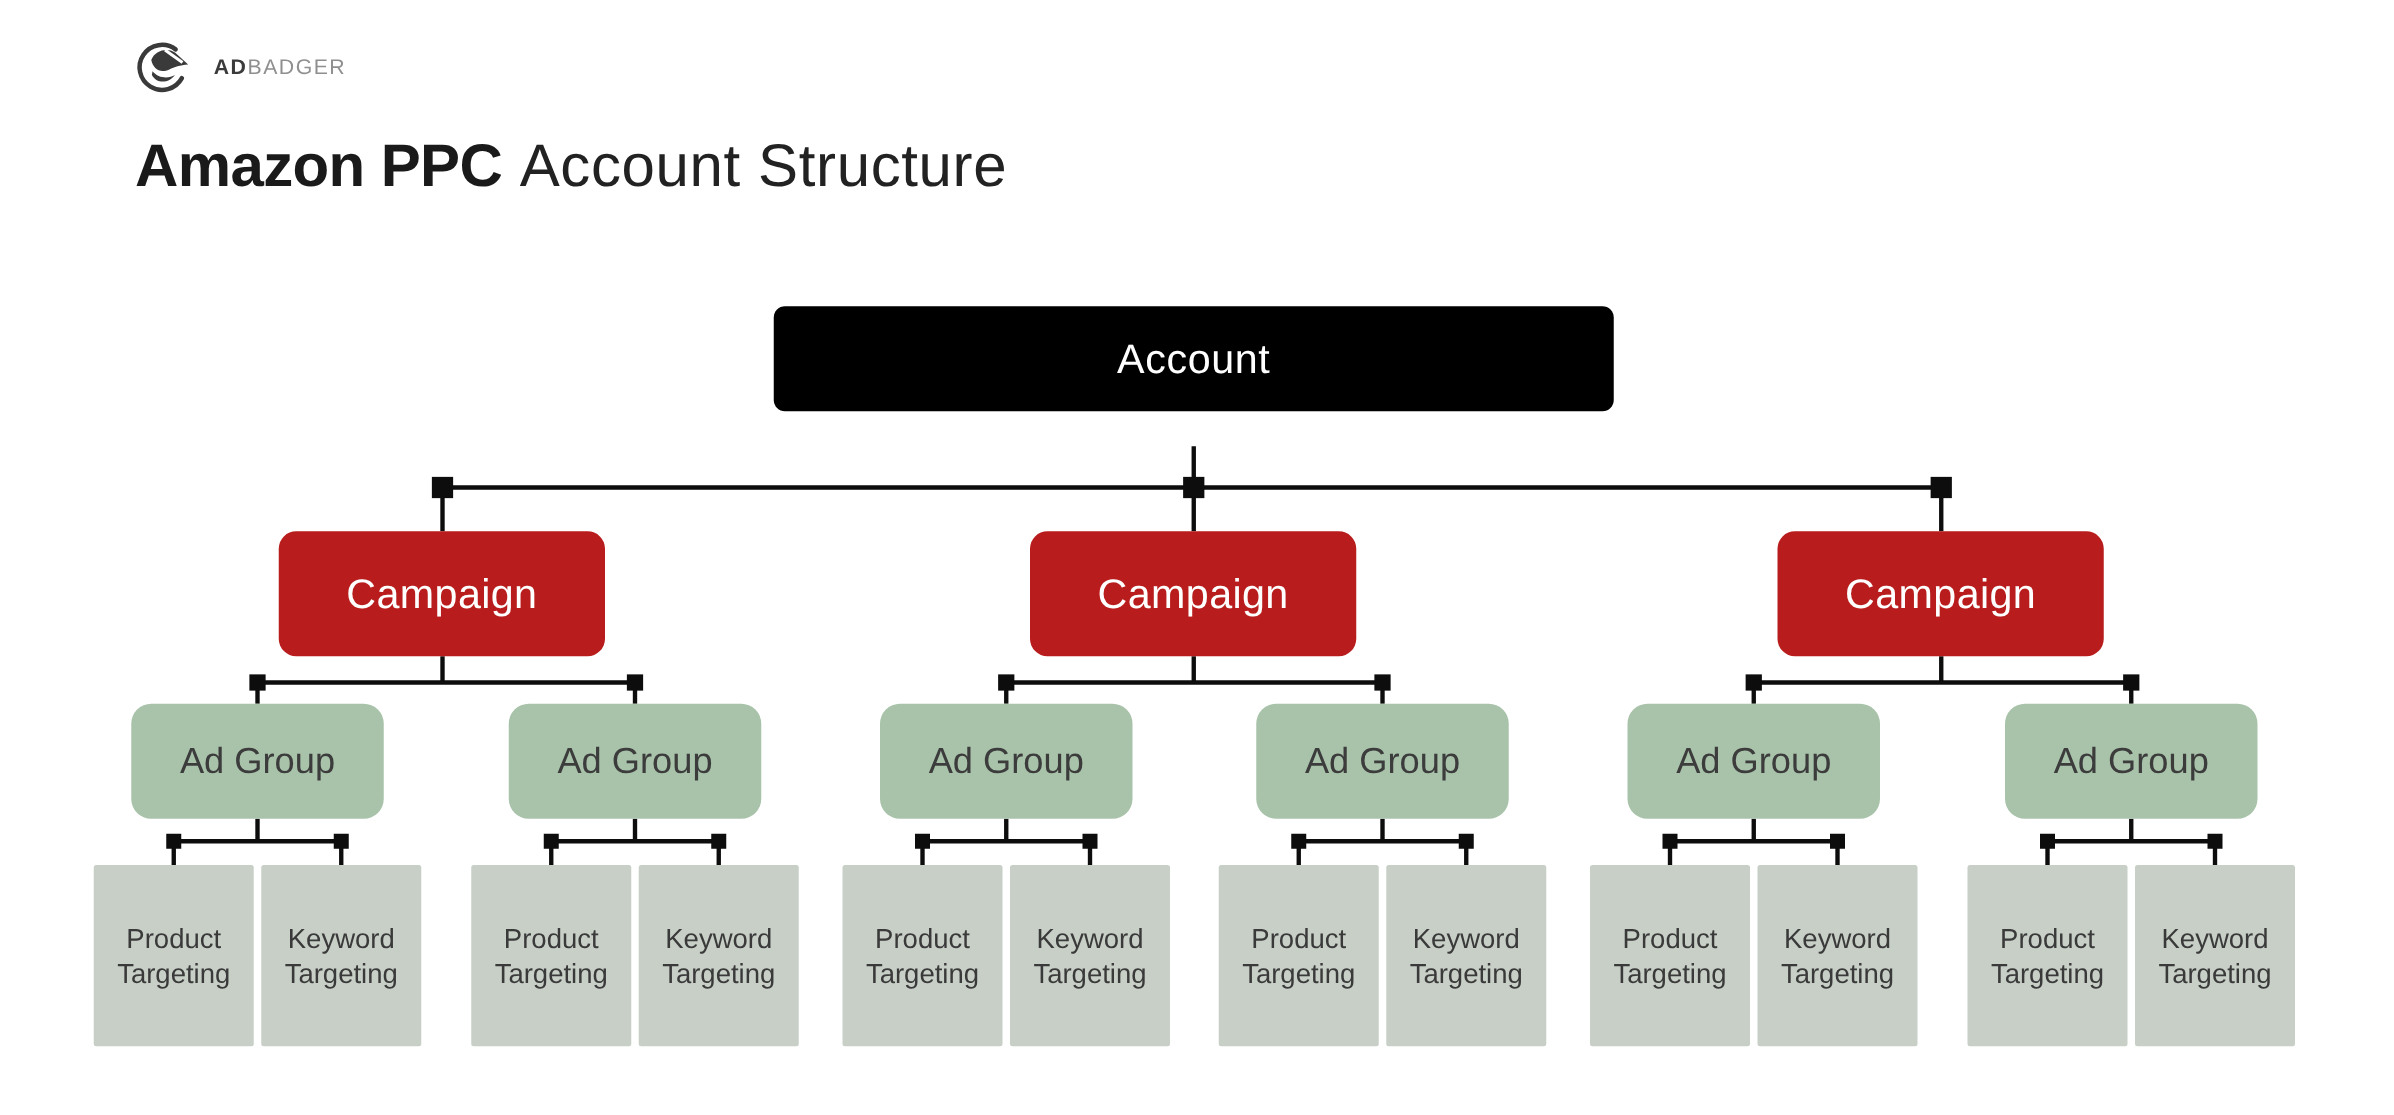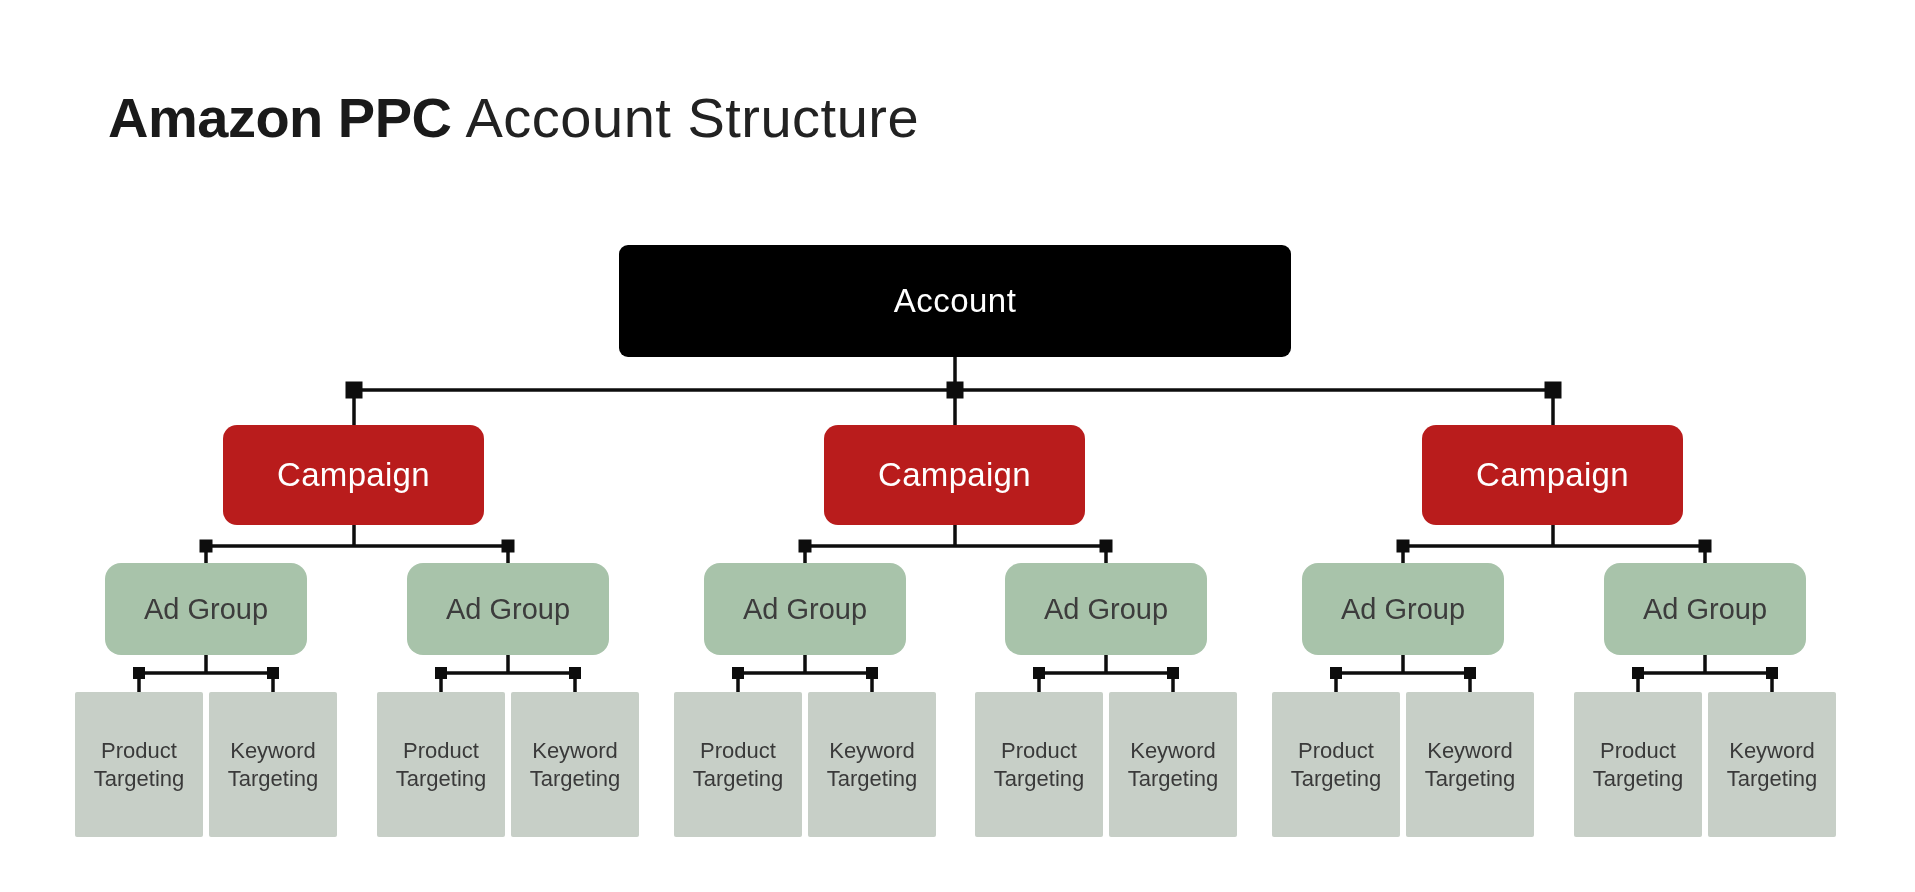--- a/index.html
+++ b/index.html
@@ -11,21 +11,21 @@
     font-family:"Liberation Sans","DejaVu Sans",sans-serif;
   }
 
   
   .logo{position:absolute;left:107px;top:28px;display:flex;align-items:center;gap:16px;}
   .logo-mark{width:48px;height:50px;}
   .wordmark{font-size:17px;letter-spacing:1.2px;white-space:nowrap;margin-top:2px;}
   .wordmark .bold{font-weight:800;color:#3B3B3B;}
   .wordmark .light{font-weight:300;color:#8F8F8F;}
 
-  .page-title{position:absolute;left:108px;top:86px;font-size:56px;line-height:64px;color:#1A1A1A;white-space:nowrap;}
+  .page-title{position:absolute;left:108px;top:102px;font-size:48px;line-height:64px;color:#1A1A1A;white-space:nowrap;}
   .page-title .bold{font-weight:800;letter-spacing:-0.5px;}
   .page-title .light{font-weight:300;margin-left:14px;letter-spacing:0.5px;color:#222222;}
 
   
   .connectors{position:absolute;left:0;top:0;width:1915px;height:892px;}
   .connectors line{stroke:#0D0D0D;stroke-width:3.5;}
   .connectors rect{fill:#0D0D0D;}
 
   .node{position:absolute;display:flex;align-items:center;justify-content:center;text-align:center;box-sizing:border-box;}
   .node .node-label{display:block;}
@@ -33,20 +33,31 @@
   .account{background:#000000;border-radius:9px;color:#FFFFFF;font-size:33px;font-weight:400;letter-spacing:0.5px;}
   .campaign{background:#b91c1c;border-radius:14px;color:#FFFFFF;font-size:33px;font-weight:400;letter-spacing:0.3px;}
   .adgroup{background:#A8C3AA;border-radius:16px;color:#3C3C3C;font-size:29px;font-weight:400;}
   .leaf{background:#C7CFC7;border-radius:2px;color:#3A3A3A;font-size:22px;line-height:28px;font-weight:400;padding:0 8px;}
 </style>
 </head>
 <body>
 
 <div id="canvas">
 
+  <div class="logo">
+    <svg class="logo-mark" viewBox="0 0 48 48">
+      <path d="M33.5 10.5 A 18 18 0 1 0 38.5 33.5" fill="none" stroke="#3A3A3A" stroke-width="3.6" stroke-linecap="round"></path>
+      <path d="M14 19 C17 11 27 9 33 13 L43.5 22.5 C37 23 32.5 24.5 28.5 26.5 C21 30 15.5 26 14 19 Z" fill="#3A3A3A"></path>
+      <path d="M25 11 L39 21" stroke="#FFFFFF" stroke-width="2.4" fill="none"></path>
+      <path d="M15 28 C20 34 28 34 33 31 C28 38 18 38 14.5 31 Z" fill="#3A3A3A"></path>
+    </svg>
+    <div class="wordmark">
+      <span class="bold">AD</span><span class="light">BADGER</span>
+    </div>
+  </div>
 
   <div class="page-title">
     <span class="bold">Amazon PPC</span><span class="light">Account Structure</span>
   </div>
 
   <svg class="connectors" viewBox="0 0 1915 892">
 
     <line x1="955" y1="357" x2="955" y2="425"></line>
     <line x1="354" y1="390" x2="1553" y2="390"></line>
     <line x1="354" y1="390" x2="354" y2="425"></line>
@@ -112,21 +123,21 @@
     <rect x="1464" y="667" width="12" height="12"></rect>
 
     <line x1="1705" y1="655" x2="1705" y2="673"></line>
     <line x1="1638" y1="673" x2="1772" y2="673"></line>
     <line x1="1638" y1="673" x2="1638" y2="692"></line>
     <line x1="1772" y1="673" x2="1772" y2="692"></line>
     <rect x="1632" y="667" width="12" height="12"></rect>
     <rect x="1766" y="667" width="12" height="12"></rect>
   </svg>
 
-  <div class="node account" style="left:619px;top:245px;width:672px;height:112px">
+  <div class="node account" style="left:619px;top:245px;width:672px;height:84px">
     <span class="node-label">Account</span>
   </div>
 
   <div class="node campaign" style="left:223px;top:425px;width:261px;height:100px">
     <span class="node-label">Campaign</span>
   </div>
   <div class="node campaign" style="left:824px;top:425px;width:261px;height:100px">
     <span class="node-label">Campaign</span>
   </div>
   <div class="node campaign" style="left:1422px;top:425px;width:261px;height:100px">

